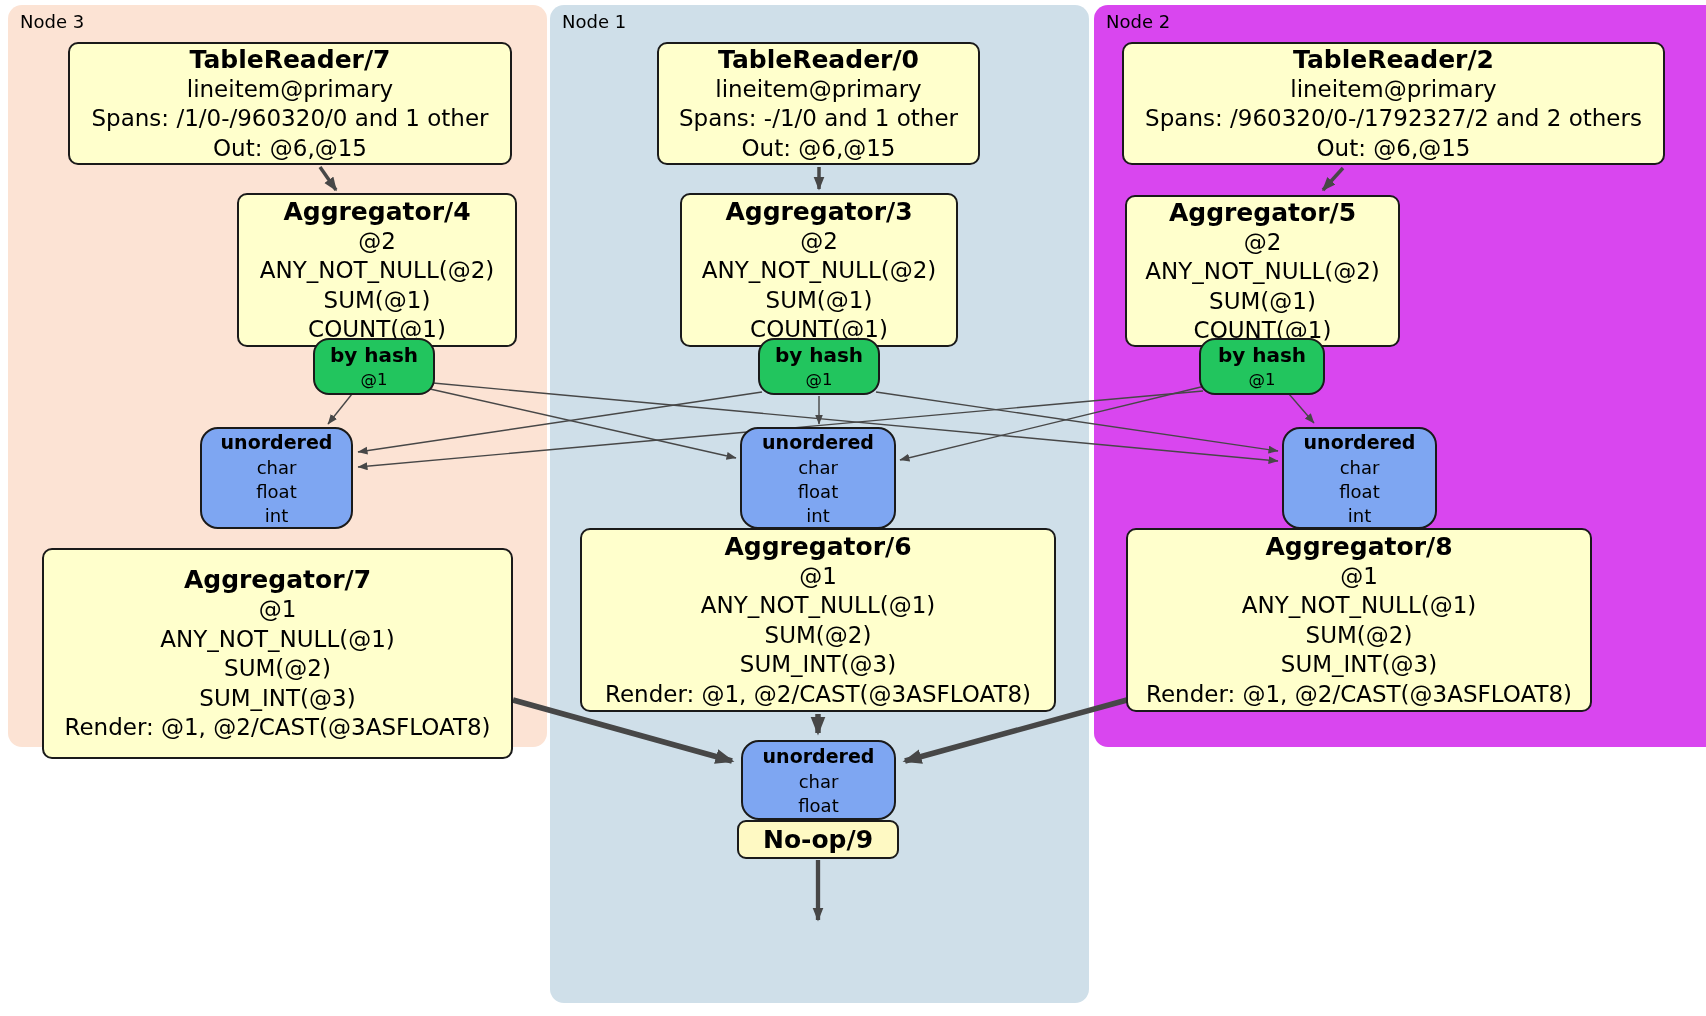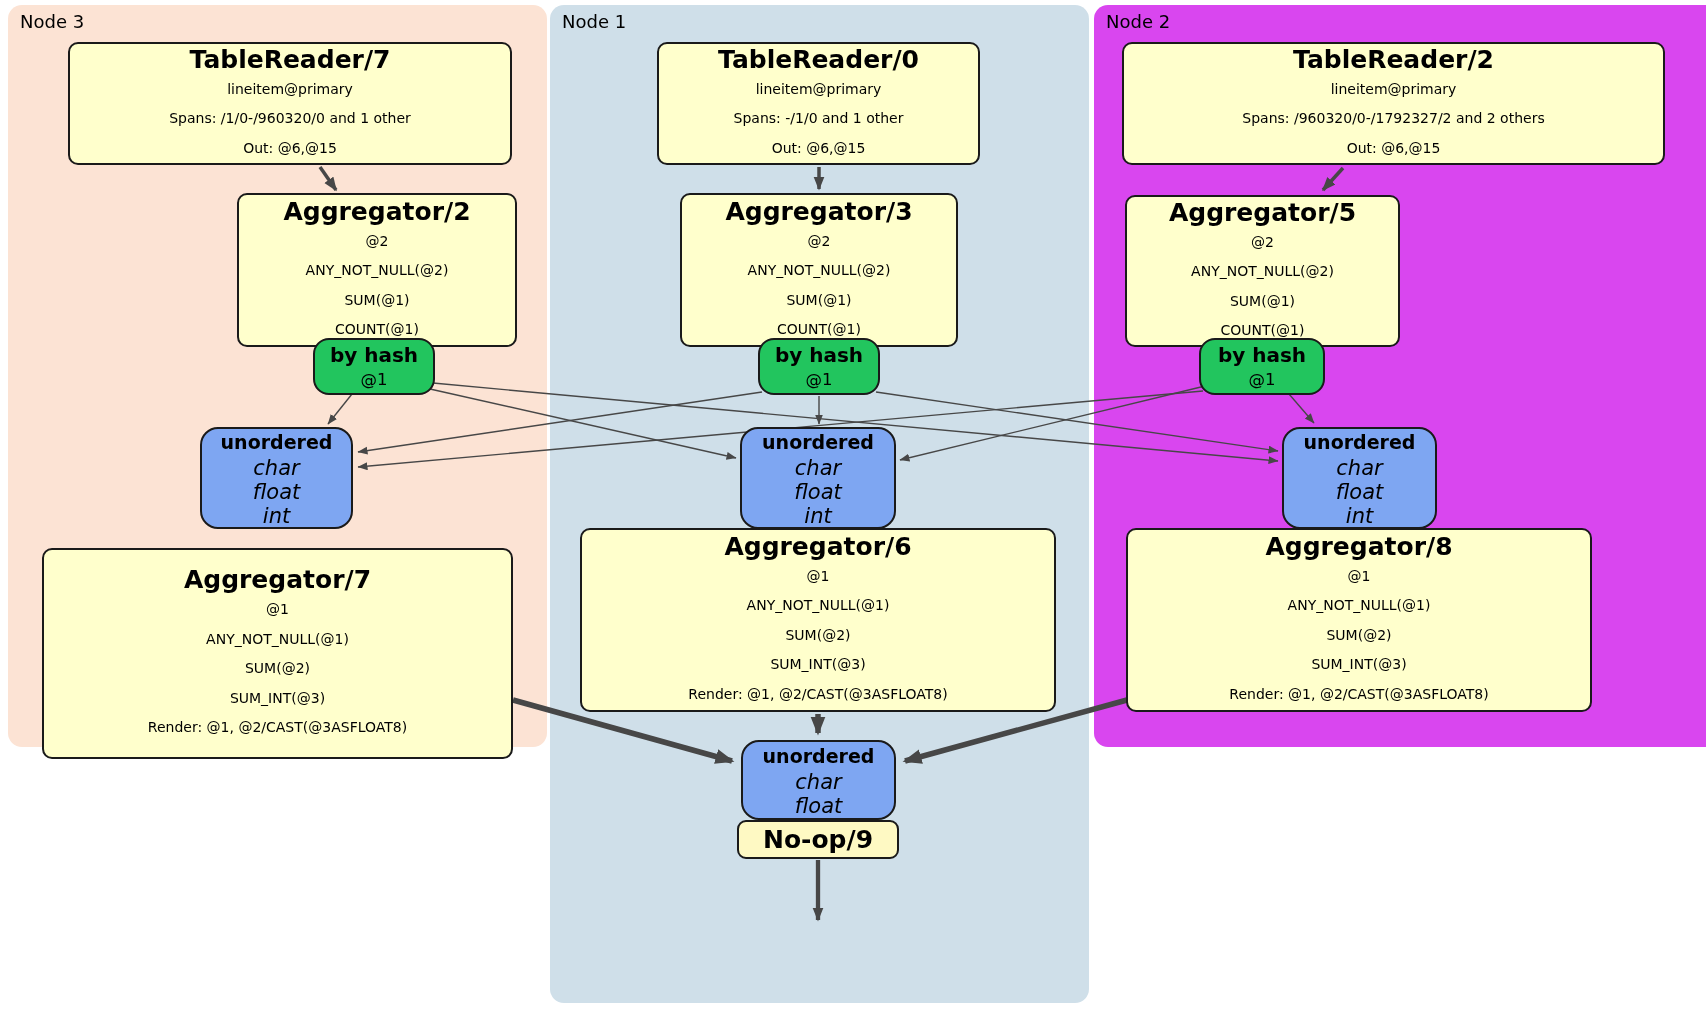--- a/index.html
+++ b/index.html
@@ -20,29 +20,29 @@
   .e-med{stroke-width:3.5px;}
   .e-med2{stroke-width:4.3px;}
   .e-thick{stroke-width:5.5px;}
   .edges .head{fill:#474747;}
   
   .box{position:absolute;z-index:2;box-sizing:border-box;border:2px solid #1a1a1a;
        display:flex;flex-direction:column;align-items:center;justify-content:center;
        text-align:center;white-space:nowrap;}
   .op{background:#ffffcc;border-radius:10px;}
   .op-title{font-weight:bold;font-size:25px;line-height:31px;}
-  .op-line{font-size:14px;line-height:29.5px;}
+  .op-line{font-size:23px;line-height:29.5px;}
   
   .router{background:#22c55e;border-radius:16px;}
   .router-title{font-weight:bold;font-size:20px;line-height:27px;}
   .router-line{font-size:16.5px;line-height:22px;}
   
   .sync{background:#7ea6f2;border-radius:18px;}
   .sync-title{font-weight:bold;font-size:19px;line-height:27px;}
-  .sync-line{font-size:21px;line-height:24px;font-style:italic;}
+  .sync-line{font-size:18px;line-height:24px;}
   
   .noop-title,.resp-title{font-weight:bold;font-size:25px;line-height:30px;}
   .term{background:#fef9c3;border-radius:9px;}
 </style>
 </head>
 <body>
 
 <div id="stage">
 
   <div class="panel panel-n3">
@@ -102,21 +102,21 @@
     <div class="op-line">Out: @6,@15</div>
   </div>
   <div class="box op" style="left:1122px;top:42px;width:543px;height:123px">
     <div class="op-title">TableReader/2</div>
     <div class="op-line">lineitem@primary</div>
     <div class="op-line">Spans: /960320/0-/1792327/2 and 2 others</div>
     <div class="op-line">Out: @6,@15</div>
   </div>
 
   <div class="box op" style="left:237px;top:193px;width:280px;height:154px">
-    <div class="op-title">Aggregator/2</div>
+    <div class="op-title">Aggregator/4</div>
     <div class="op-line">@2</div>
     <div class="op-line">ANY_NOT_NULL(@2)</div>
     <div class="op-line">SUM(@1)</div>
     <div class="op-line">COUNT(@1)</div>
   </div>
   <div class="box op" style="left:680px;top:193px;width:278px;height:154px">
     <div class="op-title">Aggregator/3</div>
     <div class="op-line">@2</div>
     <div class="op-line">ANY_NOT_NULL(@2)</div>
     <div class="op-line">SUM(@1)</div>

